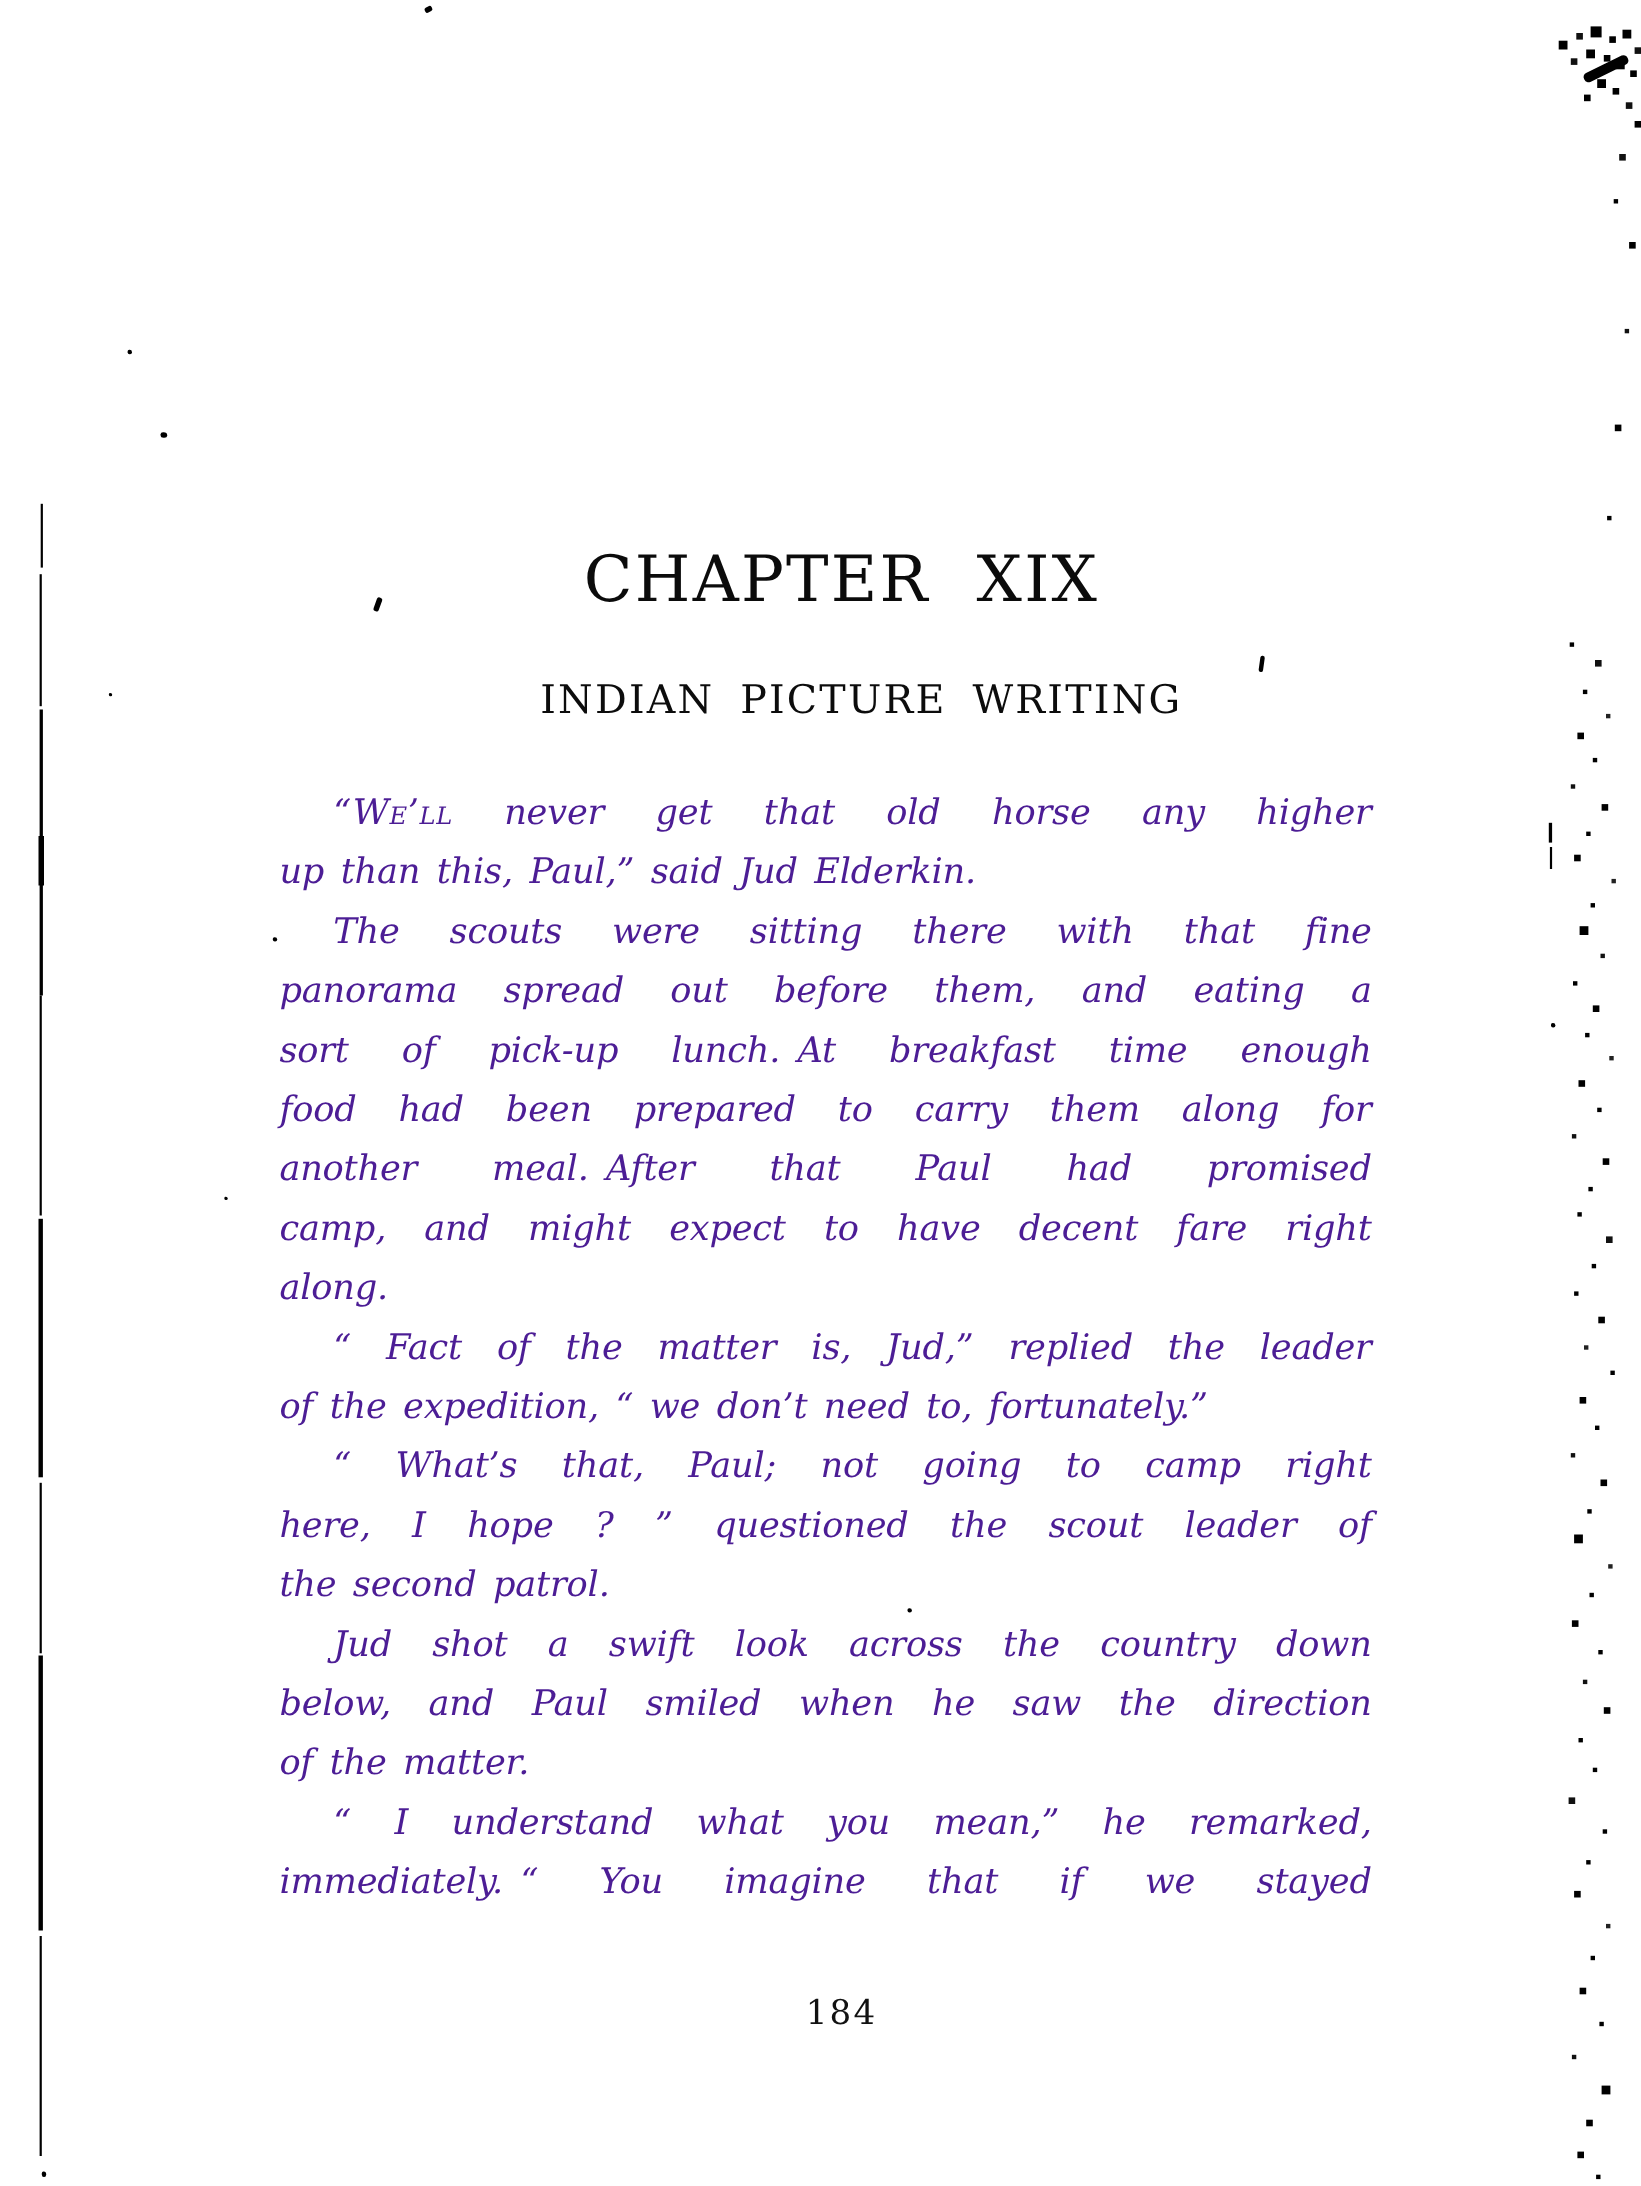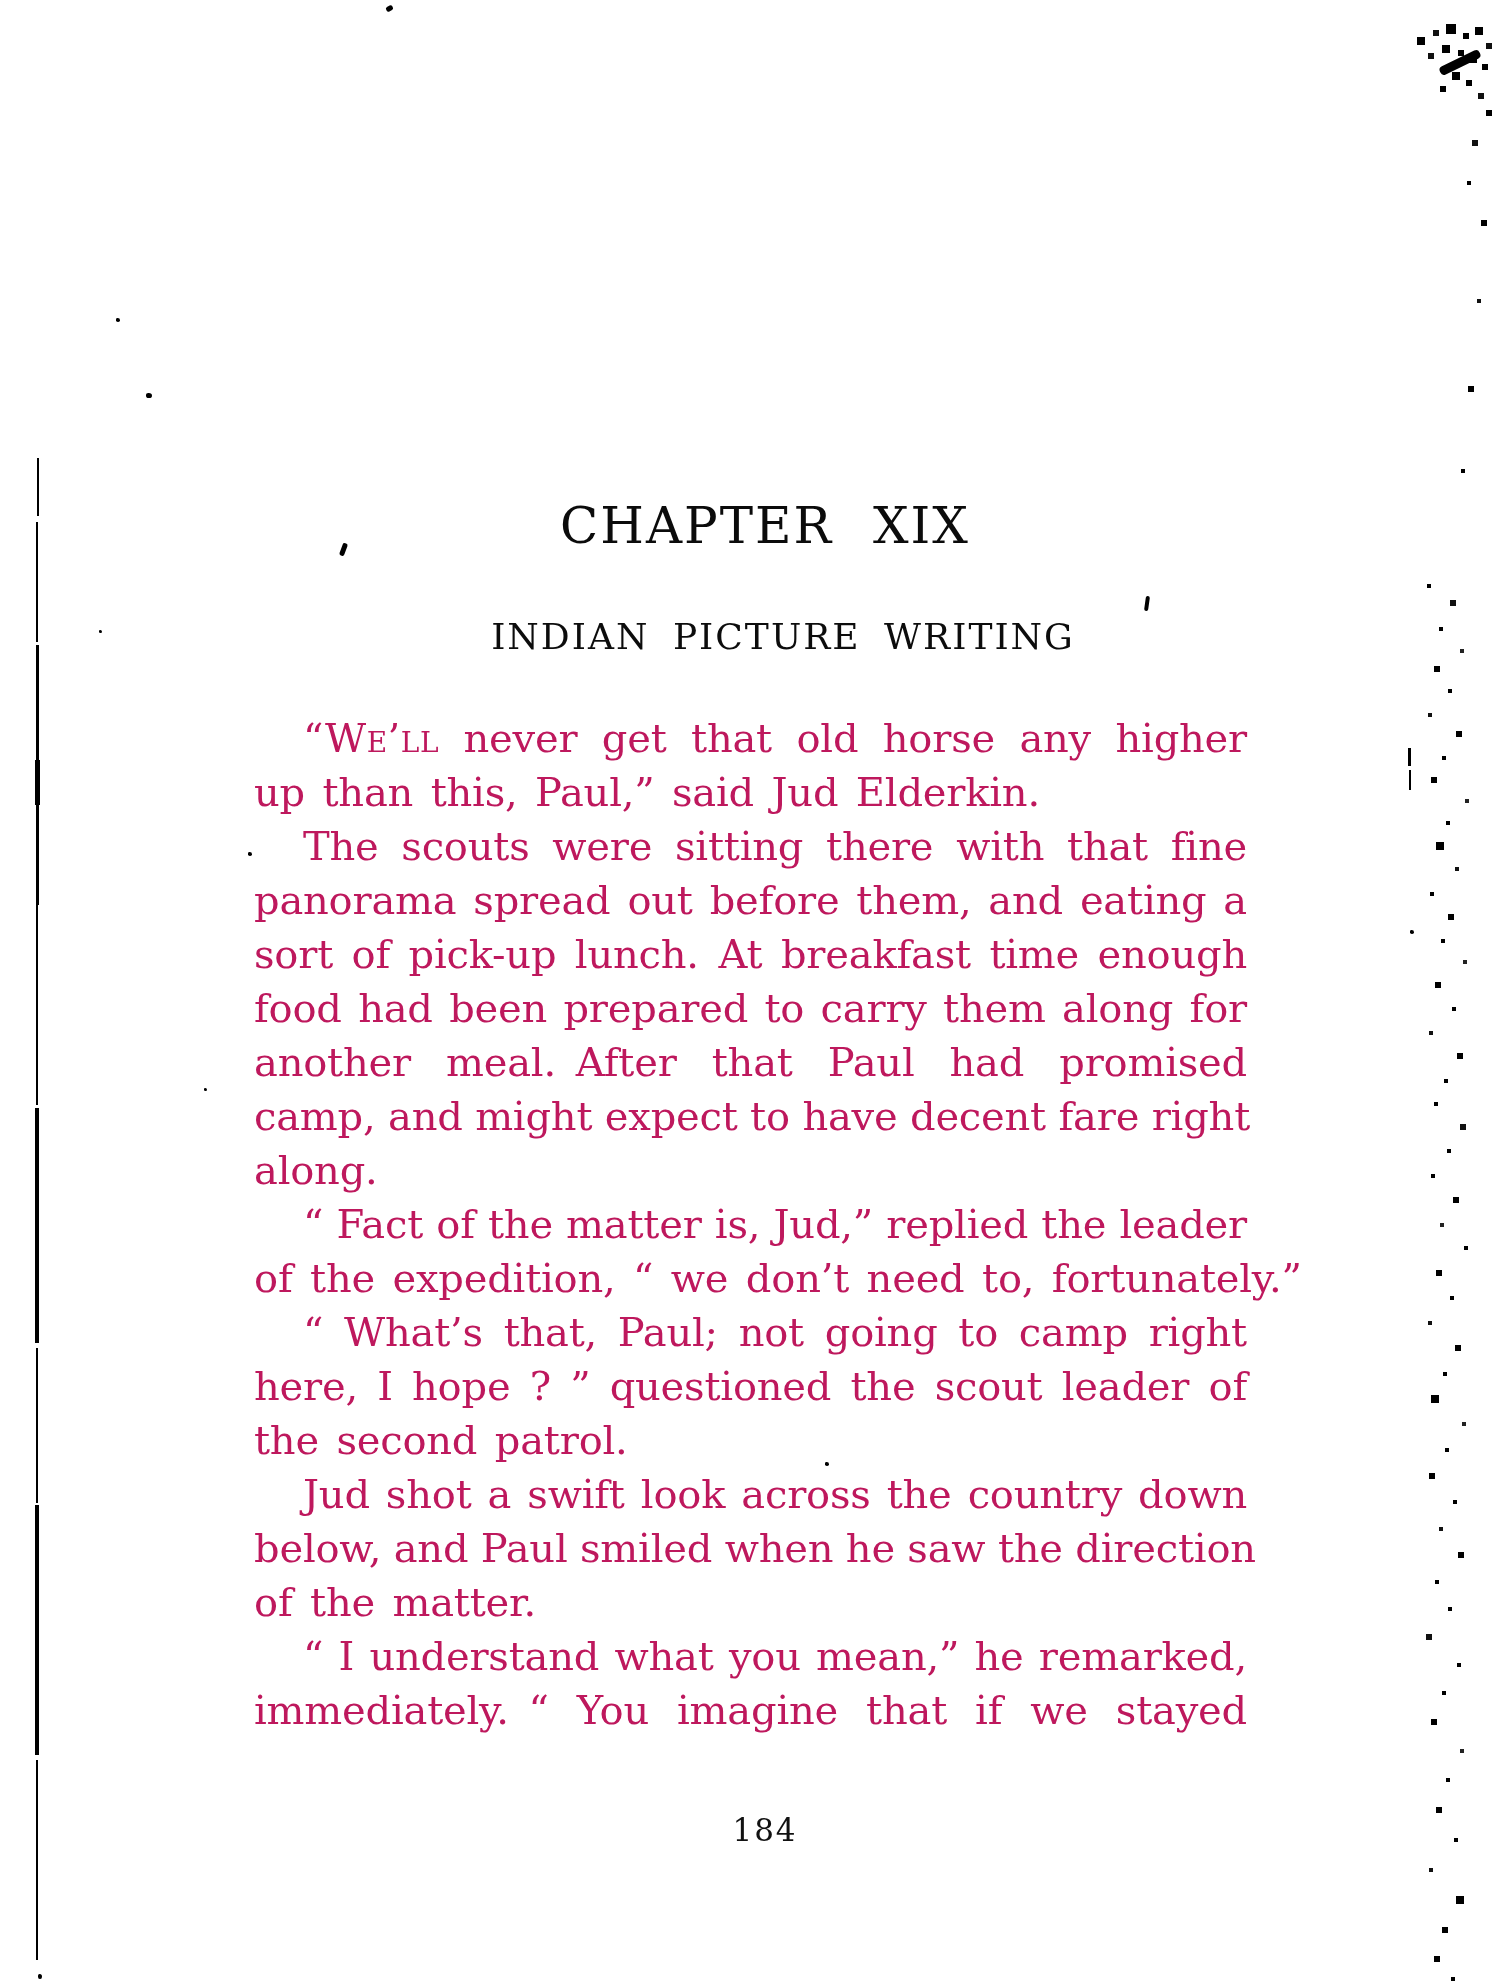--- a/index.html
+++ b/index.html
@@ -7,36 +7,36 @@
     width:1492px;height:1987px;
     background:#ffffff;
     position:relative;
     overflow:hidden;
     font-family:"DejaVu Serif","Liberation Serif",serif;
     color:#0d0d0d;
   }
   
   .chapter-title{
     position:absolute;top:499px;left:765px;transform:translateX(-50%);
-    font-size:50px;line-height:54px;white-space:nowrap;
+    font-size:58px;line-height:54px;white-space:nowrap;
     letter-spacing:2px;word-spacing:22px;color:#0b0b0b;text-align:center;
   }
   .chapter-subtitle{
     position:absolute;top:617px;left:783px;transform:translateX(-50%);
     font-size:36px;line-height:40px;white-space:nowrap;
     letter-spacing:2px;word-spacing:10px;color:#0c0c0c;
   }
   
   .body-col{
     position:absolute;left:254px;top:711px;width:993px;
   }
   .line{
-    font-size:40px;line-height:54px;height:54px;
+    font-size:32px;line-height:54px;height:54px;
     letter-spacing:-0.2px;word-spacing:5px;
-    white-space:nowrap;color:#be185d;
+    white-space:nowrap;color:#4c1d95;font-style:italic;
   }
   .line.just{
     text-align:justify;text-align-last:justify;word-spacing:0;
   }
   .line.ind{padding-left:49px;}
   .lead{font-variant:small-caps;letter-spacing:0.5px;}
   
   .folio{
     position:absolute;top:1810px;left:765px;transform:translateX(-50%);
     font-size:31px;line-height:40px;letter-spacing:2px;color:#111;text-align:center;

